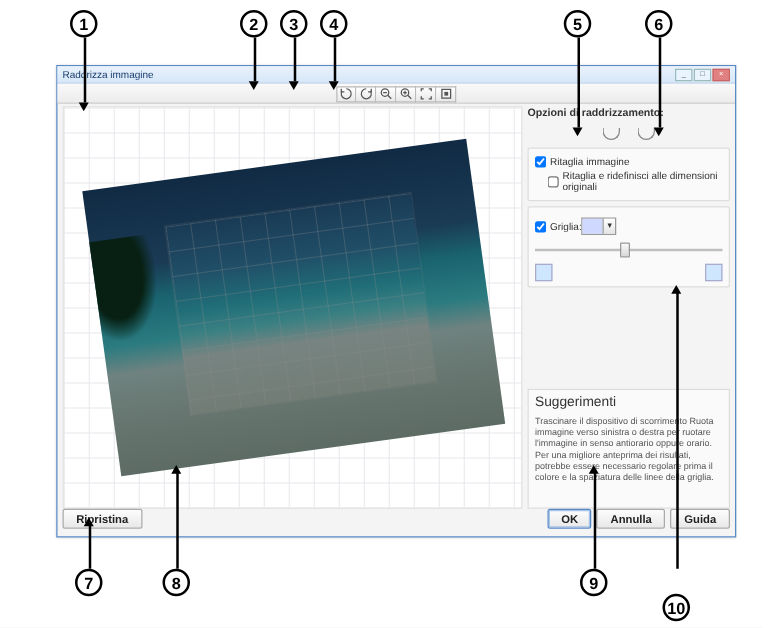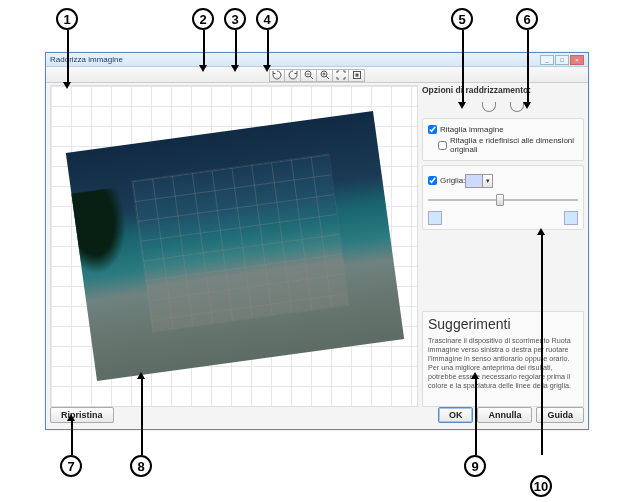--- a/index.html
+++ b/index.html
@@ -101,30 +101,30 @@
   .slider .thumb.grid { left: 45%; }
   .valbox { width: 30px; height: 14px; margin-left: 4px; border: 1px solid #aaa; background: #fff; font-size: 8px; text-align: right; padding: 0 2px; line-height: 12px; }
   .arc { width: 14px; height: 10px; border: 1px solid #888; border-top: none; border-radius: 0 0 10px 10px; display:inline-block; margin: 3px 6px 0 6px;}
   .arc.right { transform: scaleX(-1); }
 
   .chk { display: flex; align-items: center; gap: 3px; margin: 2px 0; }
   .chk input { width: 9px; height: 9px; }
 
   .group { border: 1px solid #ddd; background: #fafafa; padding: 4px 5px; margin-top: 4px; border-radius: 2px; }
 
-  .grid-opts { display: flex; align-items: flex-start; gap: 0; margin: 4px 0; }
+  .grid-opts { display: flex; align-items: center; gap: 0; margin: 4px 0; }
   .color-sel { width: 28px; height: 14px; border: 1px solid #999; display: flex; }
   .color-sel .sw { flex:1; background: #cfd9ff; }
   .color-sel .dd { width: 10px; border-left: 1px solid #999; background: linear-gradient(#fff,#e4e4e4); text-align: center; font-size: 7px; line-height: 12px; }
 
   .grid-swatches { display: flex; justify-content: space-between; margin-top: 3px; }
   .gsw { width: 14px; height: 14px; border: 1px solid #aac; background: #cfe6ff; }
 
   .tips { position: absolute; bottom: 0; left: 0; right: 0; height: 96px; border: 1px solid #ddd; background: #fafafa; padding: 4px 5px; font-size: 7.2px; line-height: 1.25; color: #555; }
-  .tips .tt { font-size: 14px; color: #333; margin-bottom: 2px; }
+  .tips .tt { font-size: 11px; color: #333; margin-bottom: 2px; }
 
   .bottombar {
     position: absolute; left: 4px; right: 4px; bottom: 4px; height: 20px;
     display: flex; align-items: center;
   }
   .btn { height: 16px; padding: 0 10px; font-size: 9px; border: 1px solid #aaa; background: linear-gradient(#fdfdfd,#e8e8e8); border-radius: 2px; color: #222; font-weight: bold; }
   .btn.ok { border-color: #5a8ac6; box-shadow: 0 0 0 1px #a6c3e8 inset; }
   .bottombar .spacer { flex: 1; }
   .bottombar .btn + .btn { margin-left: 4px; }
 

